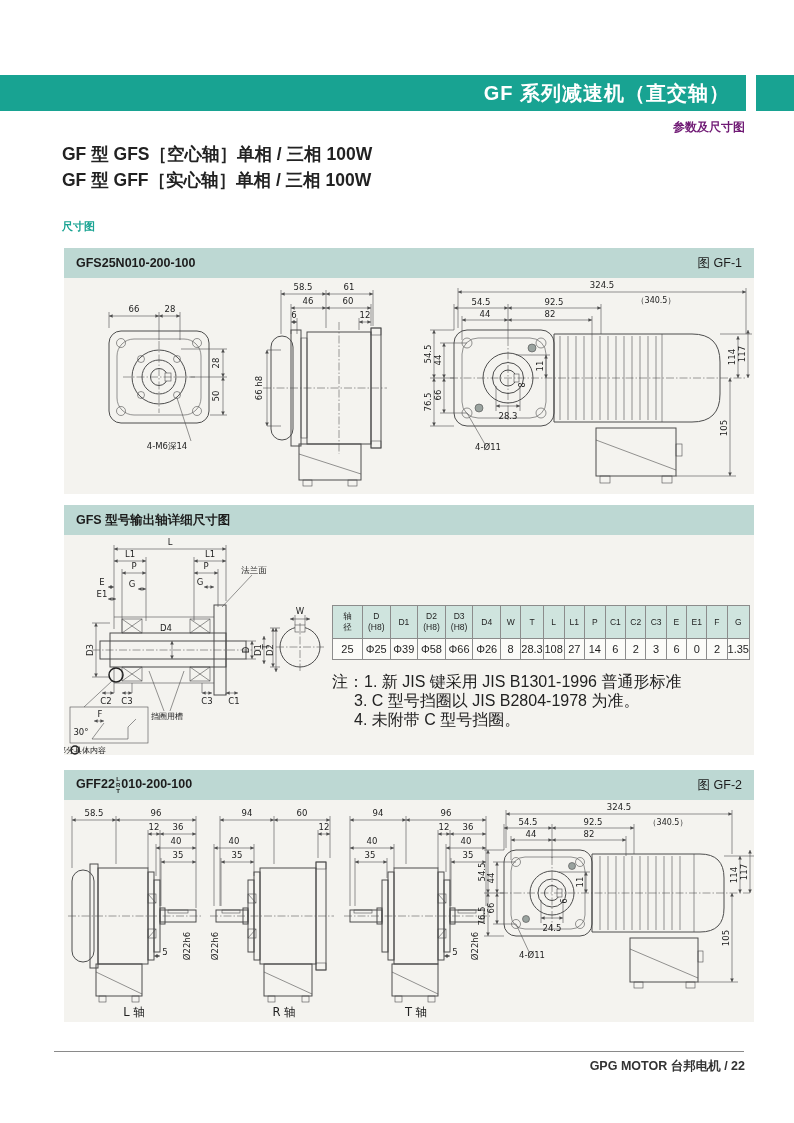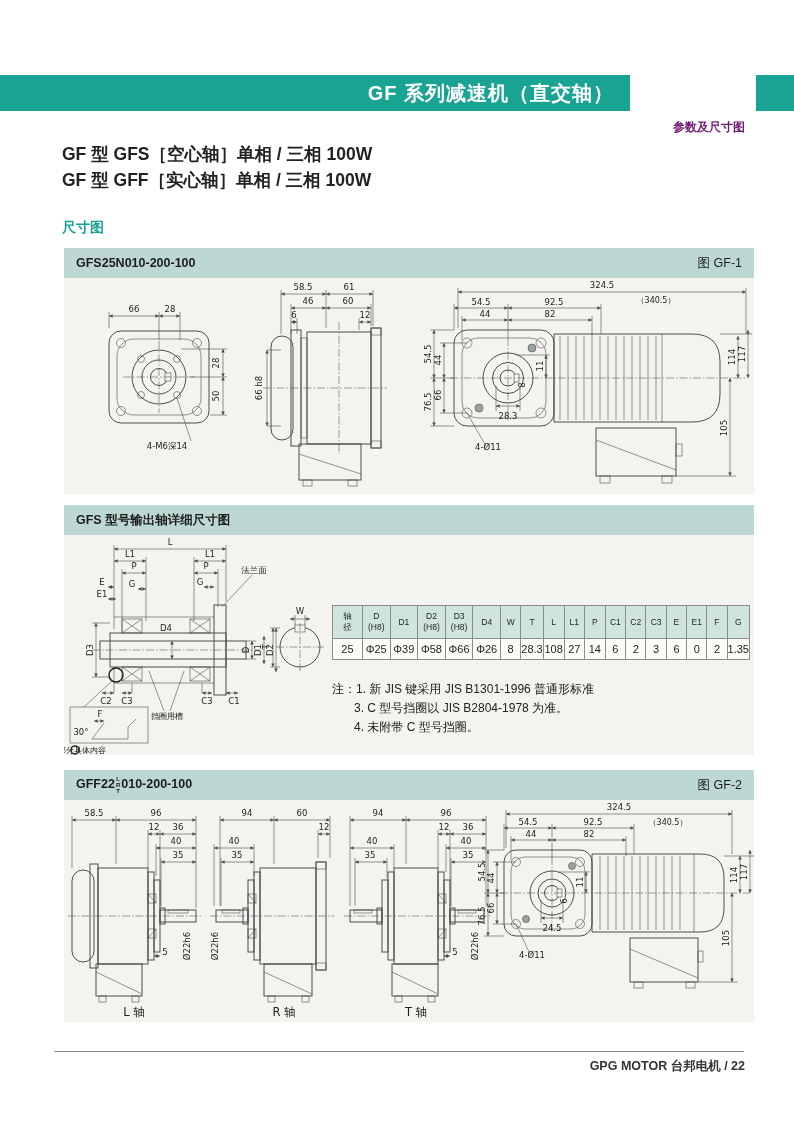--- a/index.html
+++ b/index.html
@@ -1,40 +1,40 @@
 <!DOCTYPE html>
 <html><head>
 <meta charset="utf-8">
 <style>
   html,body{margin:0;padding:0;background:#e8e8e8}
   .page{position:relative;width:794px;height:1123px;background:#fff;overflow:hidden;
         font-family:"Liberation Sans","DejaVu Sans",sans-serif;color:#1f1f1f}
-  .topbar{position:absolute;left:0;top:75px;width:630px;height:36px;background:#18a392;
+  .topbar{position:absolute;left:0;top:75px;width:746px;height:36px;background:#18a392;
           display:flex;align-items:center;justify-content:flex-end;padding-right:16px;
           box-sizing:border-box;color:#fff;font-size:20px;font-weight:bold;letter-spacing:1px}
   .topsq{position:absolute;right:0;top:75px;width:38px;height:36px;background:#18a392}
   .subtitle{position:absolute;top:119px;right:49px;color:#701a75;font-size:12px;font-weight:bold}
   .titles{position:absolute;left:62px;top:141px;font-size:17.5px;font-weight:bold;line-height:26px;color:#222}
-  .seclabel{position:absolute;left:62px;top:219px;color:#18a392;font-size:14px;font-weight:bold}
+  .seclabel{position:absolute;left:62px;top:219px;color:#18a392;font-size:11px;font-weight:bold}
   .panel{position:absolute;left:64px;width:690px}
   .panel-h{height:30px;background:#bdd8d3;display:flex;align-items:center;justify-content:space-between;
            padding:0 12px;box-sizing:border-box;font-size:12.5px;color:#1c1c1c}
   .panel-h .t{font-weight:bold}
   .panel-b{background:#f4f3ef}
   .p2body{display:flex}
   .p2right{width:418px;padding-top:70px;box-sizing:border-box}
   .stack{display:inline-flex;flex-direction:column;font-size:6px;line-height:6px;font-weight:bold;
          vertical-align:middle;margin:0 1px;text-align:center}
   table.spec{border-collapse:collapse;background:#fbfbf8}
   table.spec th,table.spec td{border:1px solid #8c8c8c;text-align:center;vertical-align:middle;padding:0}
   table.spec th{background:#cfe4de;font-weight:normal;font-size:8.5px;line-height:1.25;
                 white-space:pre-line;height:32px}
   table.spec td{font-size:11px;height:20px}
   .c0{width:30px}.cw{width:27px}.cn{width:20px}
-  .notes{margin-top:20px;font-size:12px;line-height:19px;color:#222}
+  .notes{margin-top:12px;font-size:16px;line-height:19px;color:#222}
   .notes .n{padding-left:22px}
   .notes .n:first-child{padding-left:0}
   .footer-line{position:absolute;left:54px;top:1051px;width:690px;border-top:1.5px solid #8a8a8a}
   .footer-text{position:absolute;top:1058px;right:49px;font-size:12.5px;font-weight:bold;color:#333}
   .axlab{font-size:12px}
   
   svg text{font-family:"DejaVu Sans",sans-serif}
   .dt{font-size:8.5px;text-anchor:middle;fill:#222}
   .st{font-size:8px;text-anchor:middle;fill:#222}
   .lb{font-size:11.5px;text-anchor:middle;fill:#222}

